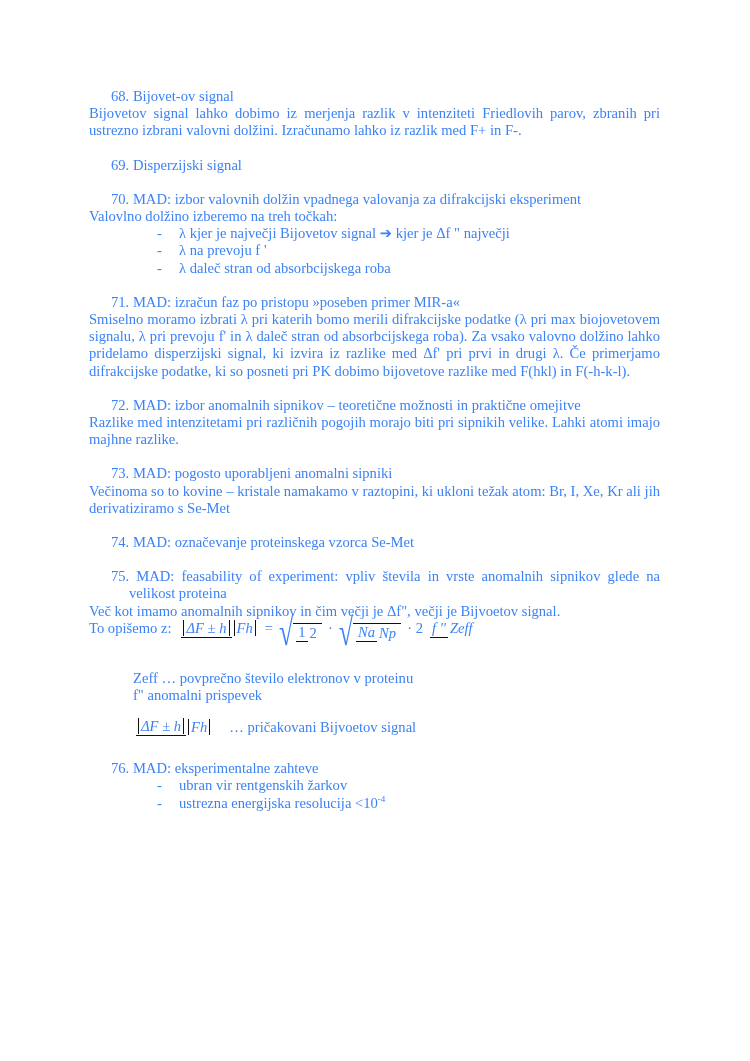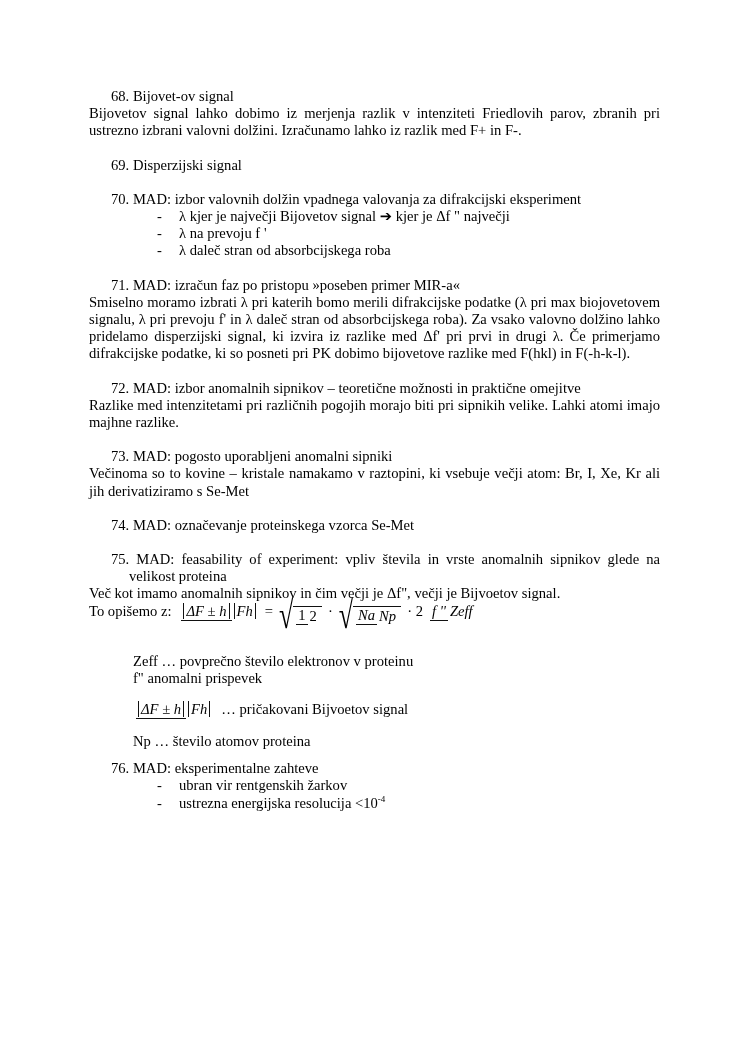--- a/index.html
+++ b/index.html
@@ -1,20 +1,20 @@
 <!DOCTYPE html>
 <html><head>
   <meta charset="utf-8">
   <style>
     html, body { margin: 0; padding: 0; background: #ffffff; }
     body { width: 750px; height: 1061px; position: relative; overflow: hidden; }
     .page {
       position: absolute; left: 89px; top: 88px; width: 571px;
       font-family: "Liberation Serif", serif; font-size: 14.6px; line-height: 17.2px;
-      color: #000000;
+      color: #3b82f6;
     }
     .sec { margin-bottom: 17px; }
     .heading { padding-left: 22px; }
     .heading.wrap { padding-left: 40px; text-indent: -18px; text-align: justify; }
     .para { text-align: justify; }
     .bullets { list-style: none; margin: 0; padding: 0 0 0 68px; }
     .bullets li { position: relative; padding-left: 22px; }
     .bullets li .dash { position: absolute; left: 0; }
     .formula-line { display: flex; align-items: flex-start; height: 50px; }
     .frac { display: inline-flex; flex-direction: row; align-items: center; font-style: italic; margin: 0 3px; }
@@ -38,40 +38,41 @@
     <div class="heading">68. Bijovet-ov signal</div>
     <div class="para">Bijovetov signal lahko dobimo iz merjenja razlik v intenziteti Friedlovih parov, zbranih pri ustrezno izbrani valovni dolžini. Izračunamo lahko iz razlik med F+ in F-.</div>
   </div>
 
   <div class="sec">
     <div class="heading">69. Disperzijski signal</div>
   </div>
 
   <div class="sec">
     <div class="heading">70. MAD: izbor valovnih dolžin vpadnega valovanja za difrakcijski eksperiment</div>
+    <div class="para">Valovlno dolžino izberemo na treh točkah:</div>
     <ul class="bullets">
       <li><span class="dash">-</span><span>λ kjer je največji Bijovetov signal ➔ kjer je Δf " največji</span></li>
       <li><span class="dash">-</span><span>λ na prevoju f '</span></li>
       <li><span class="dash">-</span><span>λ daleč stran od absorbcijskega roba</span></li>
     </ul>
   </div>
 
   <div class="sec">
     <div class="heading">71. MAD: izračun faz po pristopu »poseben primer MIR-a«</div>
     <div class="para">Smiselno moramo izbrati λ pri katerih bomo merili difrakcijske podatke (λ pri max biojovetovem signalu, λ pri prevoju f' in λ daleč stran od absorbcijskega roba). Za vsako valovno dolžino lahko pridelamo disperzijski signal, ki izvira iz razlike med Δf' pri prvi in drugi λ. Če primerjamo difrakcijske podatke, ki so posneti pri PK dobimo bijovetove razlike med F(hkl) in F(-h-k-l).</div>
   </div>
 
   <div class="sec">
     <div class="heading">72. MAD: izbor anomalnih sipnikov – teoretične možnosti in praktične omejitve</div>
     <div class="para">Razlike med intenzitetami pri različnih pogojih morajo biti pri sipnikih velike. Lahki atomi imajo majhne razlike.</div>
   </div>
 
   <div class="sec">
     <div class="heading">73. MAD: pogosto uporabljeni anomalni sipniki</div>
-    <div class="para">Večinoma so to kovine – kristale namakamo v raztopini, ki vsebuje večji atom: Br, I, Xe, Kr ali jih derivatiziramo s Se-Met</div>
+    <div class="para">Večinoma so to kovine – kristale namakamo v raztopini, ki ukloni težak atom: Br, I, Xe, Kr ali jih derivatiziramo s Se-Met</div>
   </div>
 
   <div class="sec">
     <div class="heading">74. MAD: označevanje proteinskega vzorca Se-Met</div>
   </div>
 
   <div class="sec" style="margin-bottom:10px;">
     <div class="heading wrap">75. MAD: feasability of experiment: vpliv števila in vrste anomalnih sipnikov glede na velikost proteina</div>
     <div class="para">Več kot imamo anomalnih sipnikov in čim večji je Δf", večji je Bijvoetov signal.</div>
 
@@ -109,23 +110,22 @@
     </div>
 
     <div class="defs">
       <div>Zeff … povprečno število elektronov v proteinu</div>
       <div>f" anomalni prispevek</div>
       <div class="def-frac-line">
         <span class="frac">
           <span class="num"><span class="abs">ΔF ± h</span></span>
           <span class="den"><span class="abs">Fh</span></span>
         </span>
-        <span style="margin-left:6px;text-align:right;">… pričakovani Bijvoetov signal</span>
+        <span style="margin-left:14px;text-align:right;">… pričakovani Bijvoetov signal</span>
       </div>
-      <div>Np … število atomov proteina</div>
     </div>
   </div>
 
   <div class="sec" style="margin-top:2px;">
     <div class="heading">76. MAD: eksperimentalne zahteve</div>
     <ul class="bullets">
       <li><span class="dash">-</span><span>ubran vir rentgenskih žarkov</span></li>
       <li><span class="dash">-</span><span>ustrezna energijska resolucija &lt;10</span><sup>-4</sup></li>
     </ul>
   </div>

